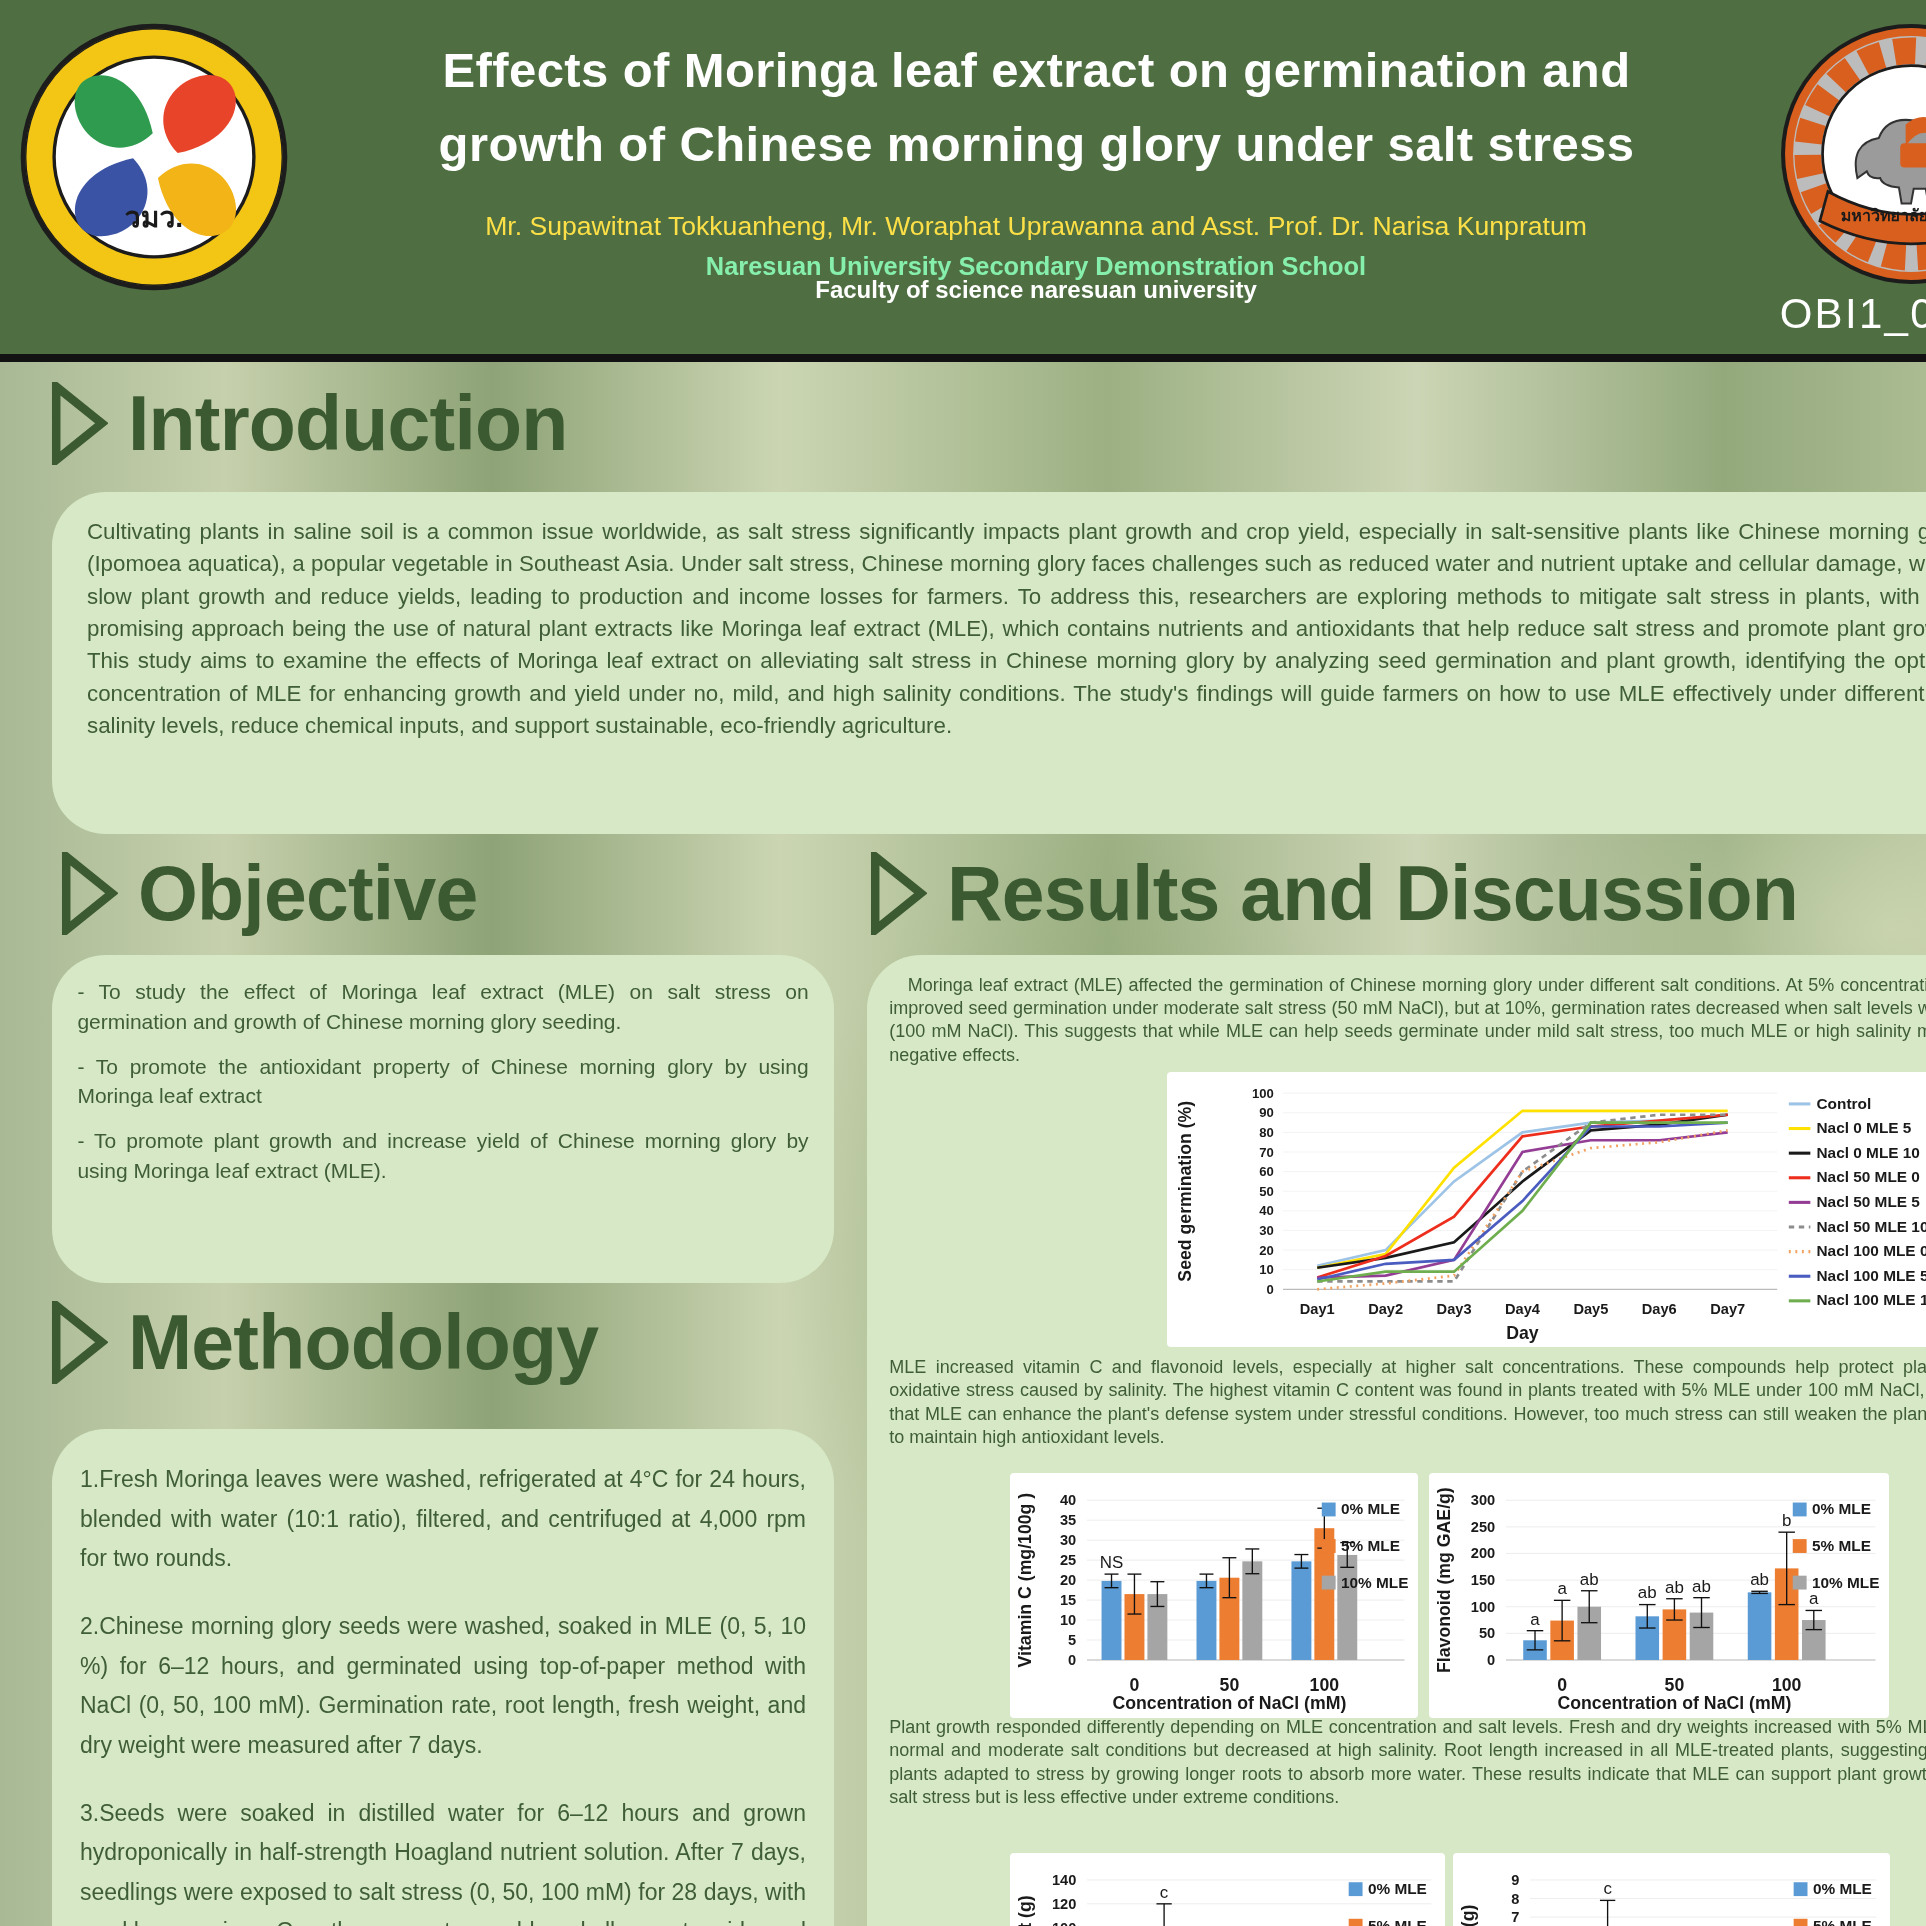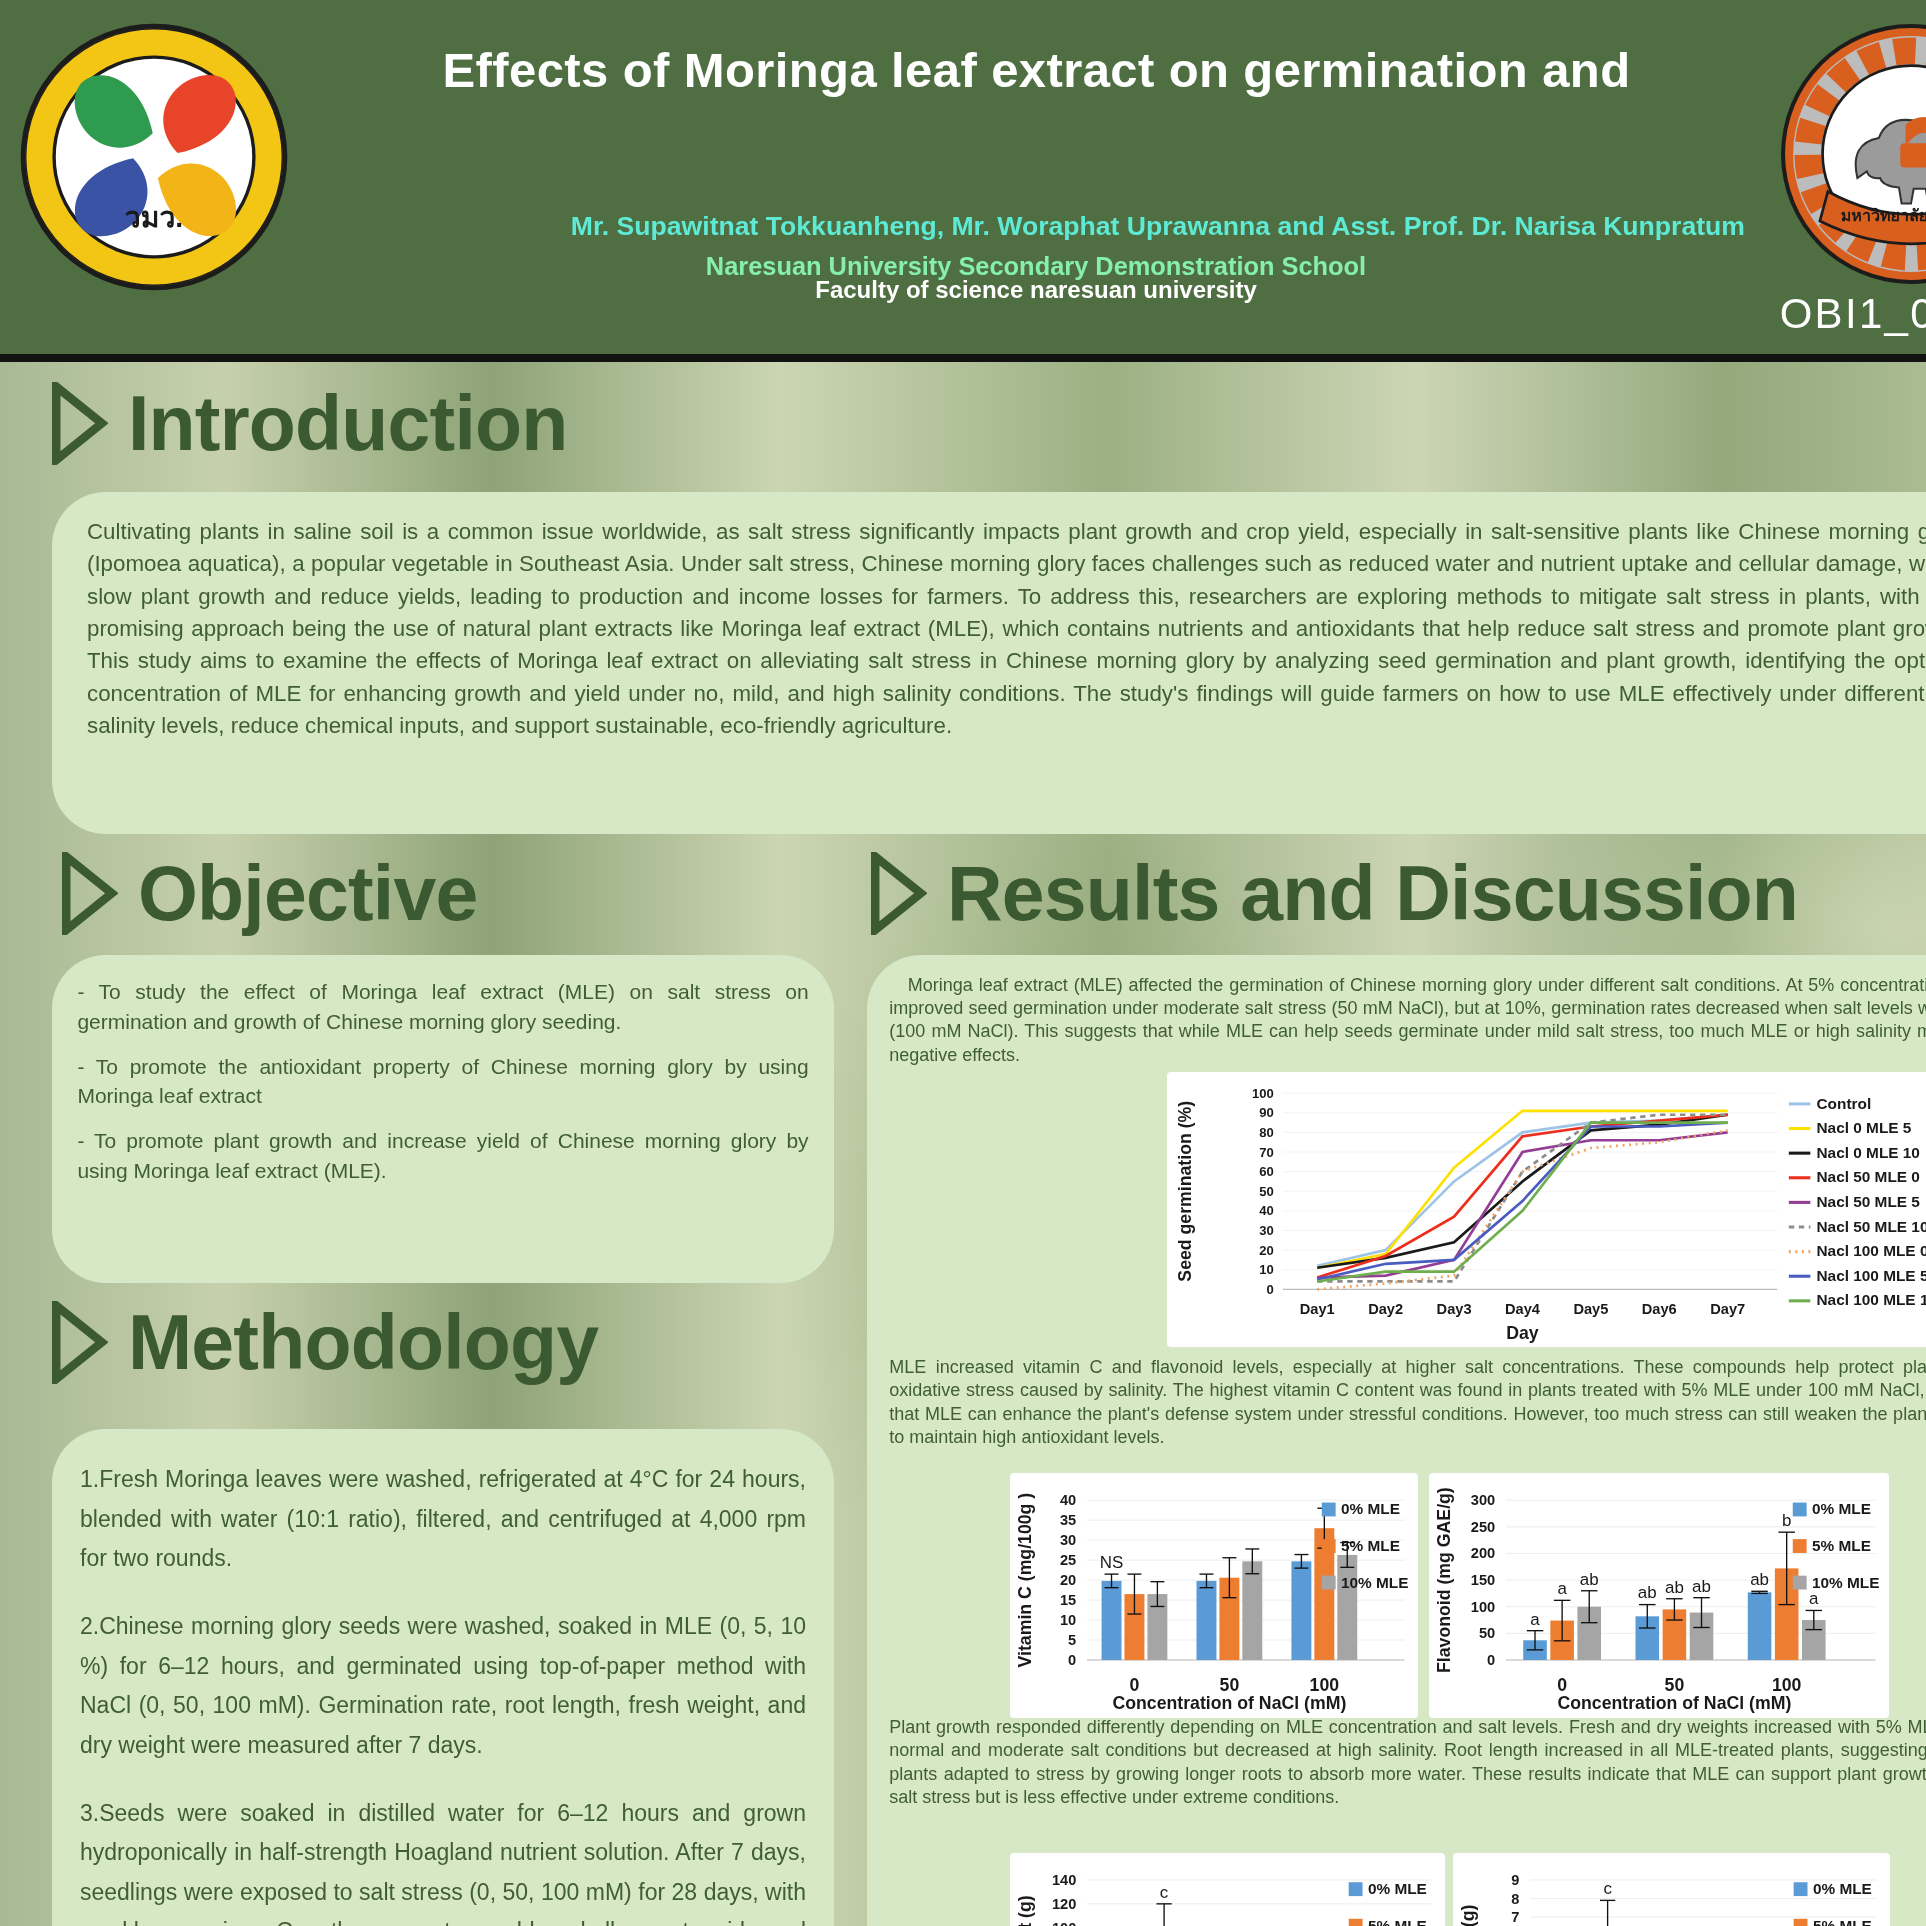--- a/index.html
+++ b/index.html
@@ -8,21 +8,21 @@
     font-family:"Liberation Sans",sans-serif;
     background:
       radial-gradient(539px 385px at 16% 92%, rgba(216,170,195,.50), transparent 62%),
       radial-gradient(655px 462px at 88% 93%, rgba(208,192,165,.55), transparent 62%),
       radial-gradient(578px 424px at 92% 34%, rgba(228,234,200,.55), transparent 60%),
       radial-gradient(501px 655px at 54% 46%, rgba(118,148,88,.32), transparent 65%),
       linear-gradient(90deg,#a9b995 0%,#c6d0ac 11%,#8ea377 24%,#cbd5b2 38%,#9cb083 54%,#ccd5b5 69%,#93a97c 84%,#bac7a1 100%);
   }
   .header{position:absolute;left:0;top:0;width:2052px;height:354px;background:#4f6e41;border-bottom:8.5px solid #121212;}
   .title{position:absolute;left:297px;top:34px;width:1479px;text-align:center;color:#ffffff;font-weight:bold;font-size:49px;line-height:1.5;letter-spacing:0.4px;}
-  .authors{position:absolute;left:327px;top:211px;width:1418px;text-align:right;color:#5eead4;font-weight:bold;font-size:26.6px;}
+  .authors{position:absolute;left:327px;top:211px;width:1418px;text-align:center;color:#fde047;font-weight:normal;font-size:26.6px;}
   .affil1{position:absolute;left:327px;top:252px;width:1418px;text-align:center;color:#86efac;font-weight:bold;font-size:25.4px;}
   .affil2{position:absolute;left:327px;top:276px;width:1418px;text-align:center;color:#ffffff;font-weight:bold;font-size:24px;}
   .obi{position:absolute;right:13.5px;top:290px;color:#ffffff;font-size:42px;letter-spacing:2.3px;}
   .logo{position:absolute;}
   .logo svg{display:block;width:100%;height:100%;}
   .logo-left{left:18.5px;top:22.3px;width:270px;height:270px;}
   .logo-right{left:1777px;top:20px;width:268px;height:268px;}
 
   .sec{position:absolute;display:flex;align-items:center;gap:20px;color:#3b5a31;}
   .sec .tri{flex:0 0 auto;}
@@ -71,20 +71,21 @@
         <use href="#sw" transform="translate(96,92) rotate(18)" fill="#2e9b4e"></use>
         <use href="#sw" transform="translate(108,94) rotate(108)" fill="#e8442a"></use>
         <use href="#sw" transform="translate(106,106) rotate(198)" fill="#f2b416"></use>
         <use href="#sw" transform="translate(94,104) rotate(288)" fill="#3a53a4"></use>
         <text x="100" y="152" font-size="21" font-weight="bold" text-anchor="middle" fill="#222222">วมว.</text>
       </svg>
     </div>
 
     <div class="title">
       <div>Effects of Moringa leaf extract on germination and</div>
+      <div>growth of Chinese morning glory under salt stress</div>
     </div>
     <div class="authors">Mr. Supawitnat Tokkuanheng, Mr. Woraphat Uprawanna and  Asst. Prof. Dr. Narisa Kunpratum</div>
     <div class="affil1">Naresuan University Secondary Demonstration School</div>
     <div class="affil2">Faculty of science naresuan university</div>
     <div class="obi">OBI1_03_06</div>
 
     <div class="logo logo-right">
       <svg viewBox="0 0 200 200">
         <circle cx="100" cy="100" r="97" fill="#1c1c1c"></circle>
         <circle cx="100" cy="100" r="94" fill="#d95f1e"></circle>

